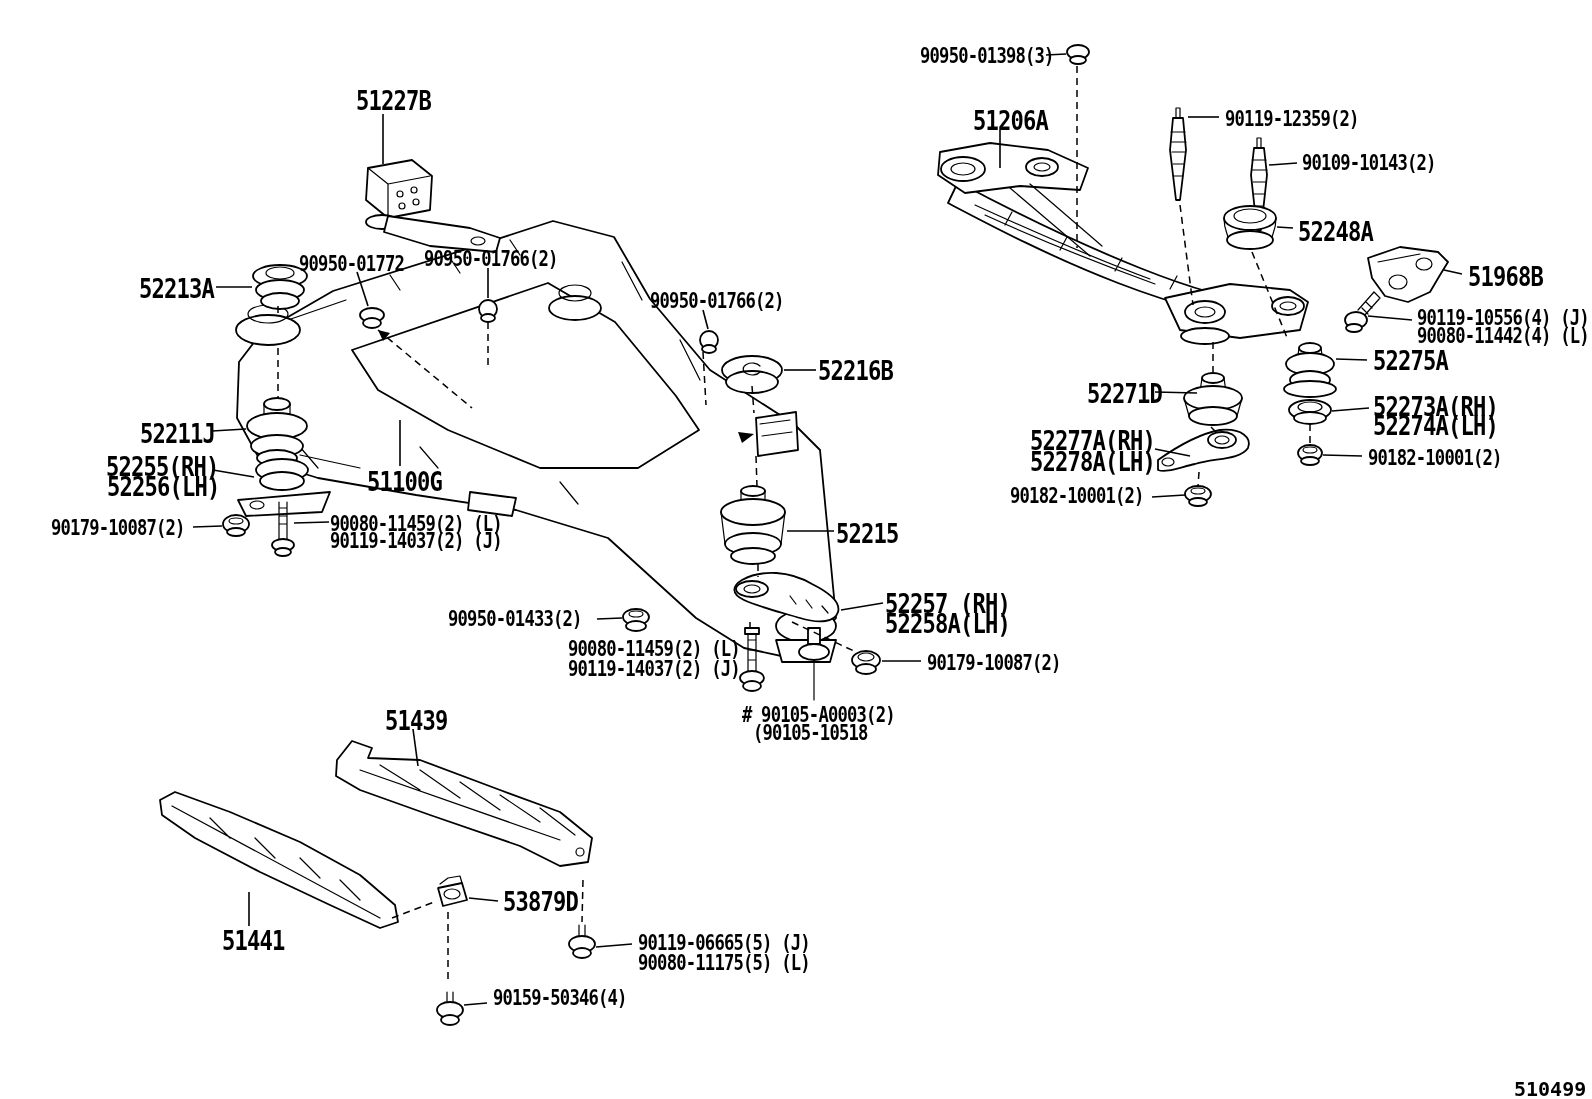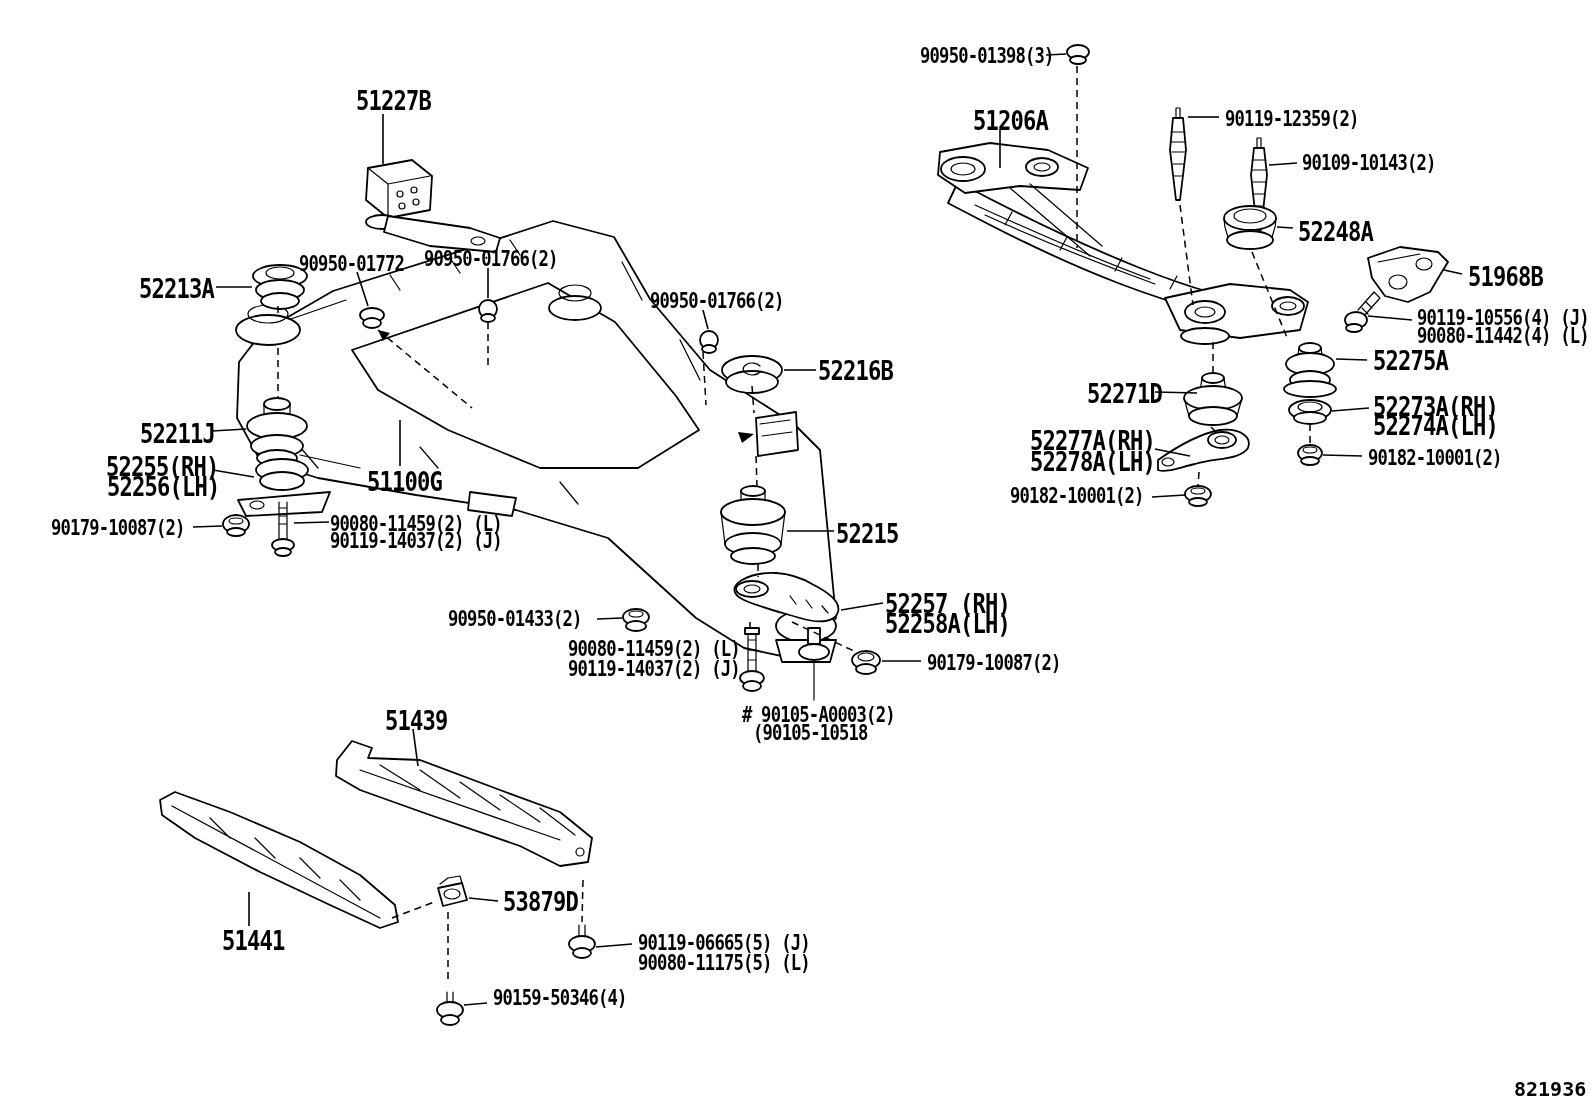--- a/index.html
+++ b/index.html
@@ -352,13 +352,13 @@
   <div class="lbl big" style="left:1373px;top:347px">52275A</div>
   <div class="lbl big" style="left:1087px;top:380px">52271D</div>
   <div class="lbl big" style="left:1373px;top:393px">52273A(RH)</div>
   <div class="lbl big" style="left:1373px;top:412px">52274A(LH)</div>
   <div class="lbl big" style="left:1030px;top:427px">52277A(RH)</div>
   <div class="lbl big" style="left:1030px;top:448px">52278A(LH)</div>
   <div class="lbl small" style="left:1368px;top:448px">90182-10001(2)</div>
   <div class="lbl small" style="left:1010px;top:486px">90182-10001(2)</div>
 </div>
 
-<div class="lbl num" style="left:1514px;top:1079px">821936</div>
+<div class="lbl num" style="left:1514px;top:1079px">510499</div>
 
 </body></html>

